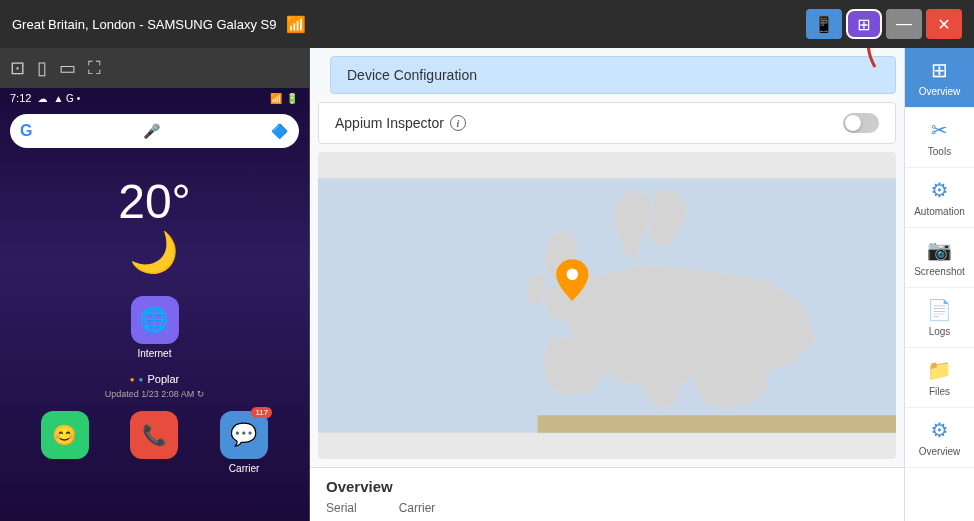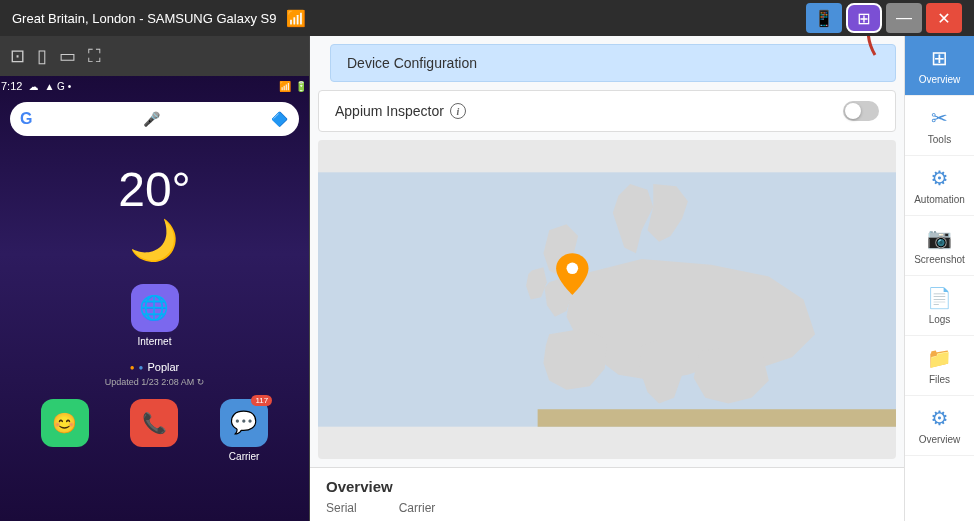--- a/index.html
+++ b/index.html
@@ -2,21 +2,21 @@
 <html><head>
   <meta charset="utf-8">
   <style>
     * { margin: 0; padding: 0; box-sizing: border-box; }
     body { width: 974px; height: 521px; overflow: hidden; font-family: -apple-system, BlinkMacSystemFont, 'Segoe UI', sans-serif; background: #fff; display: flex; flex-direction: column; }
 
     
     .title-bar {
       background: #2d2d2d;
       color: #fff;
-      height: 36px;
+      height: 48px;
       display: flex;
       align-items: center;
       padding: 0 12px;
       flex-shrink: 0;
       justify-content: space-between;
     }
     .title-bar-left { display: flex; align-items: center; gap: 10px; }
     .title-bar-title { font-size: 13px; color: #fff; }
     .title-bar-right { display: flex; gap: 4px; align-items: center; }
     .tb-btn {
@@ -57,21 +57,21 @@
       flex: 1;
       background: linear-gradient(180deg, #1a0a3a 0%, #2d1b5e 40%, #1a0a3a 100%);
       position: relative;
       overflow: hidden;
     }
 
     
     .status-bar {
       display: flex;
       align-items: center;
-      padding: 4px 1px;
+      padding: 4px 10px;
       color: #fff;
       font-size: 11px;
       justify-content: space-between;
     }
     .status-left { display: flex; align-items: center; gap: 6px; }
     .status-right { display: flex; align-items: center; gap: 4px; font-size: 10px; }
 
     
     .google-bar {
       margin: 6px 10px;

